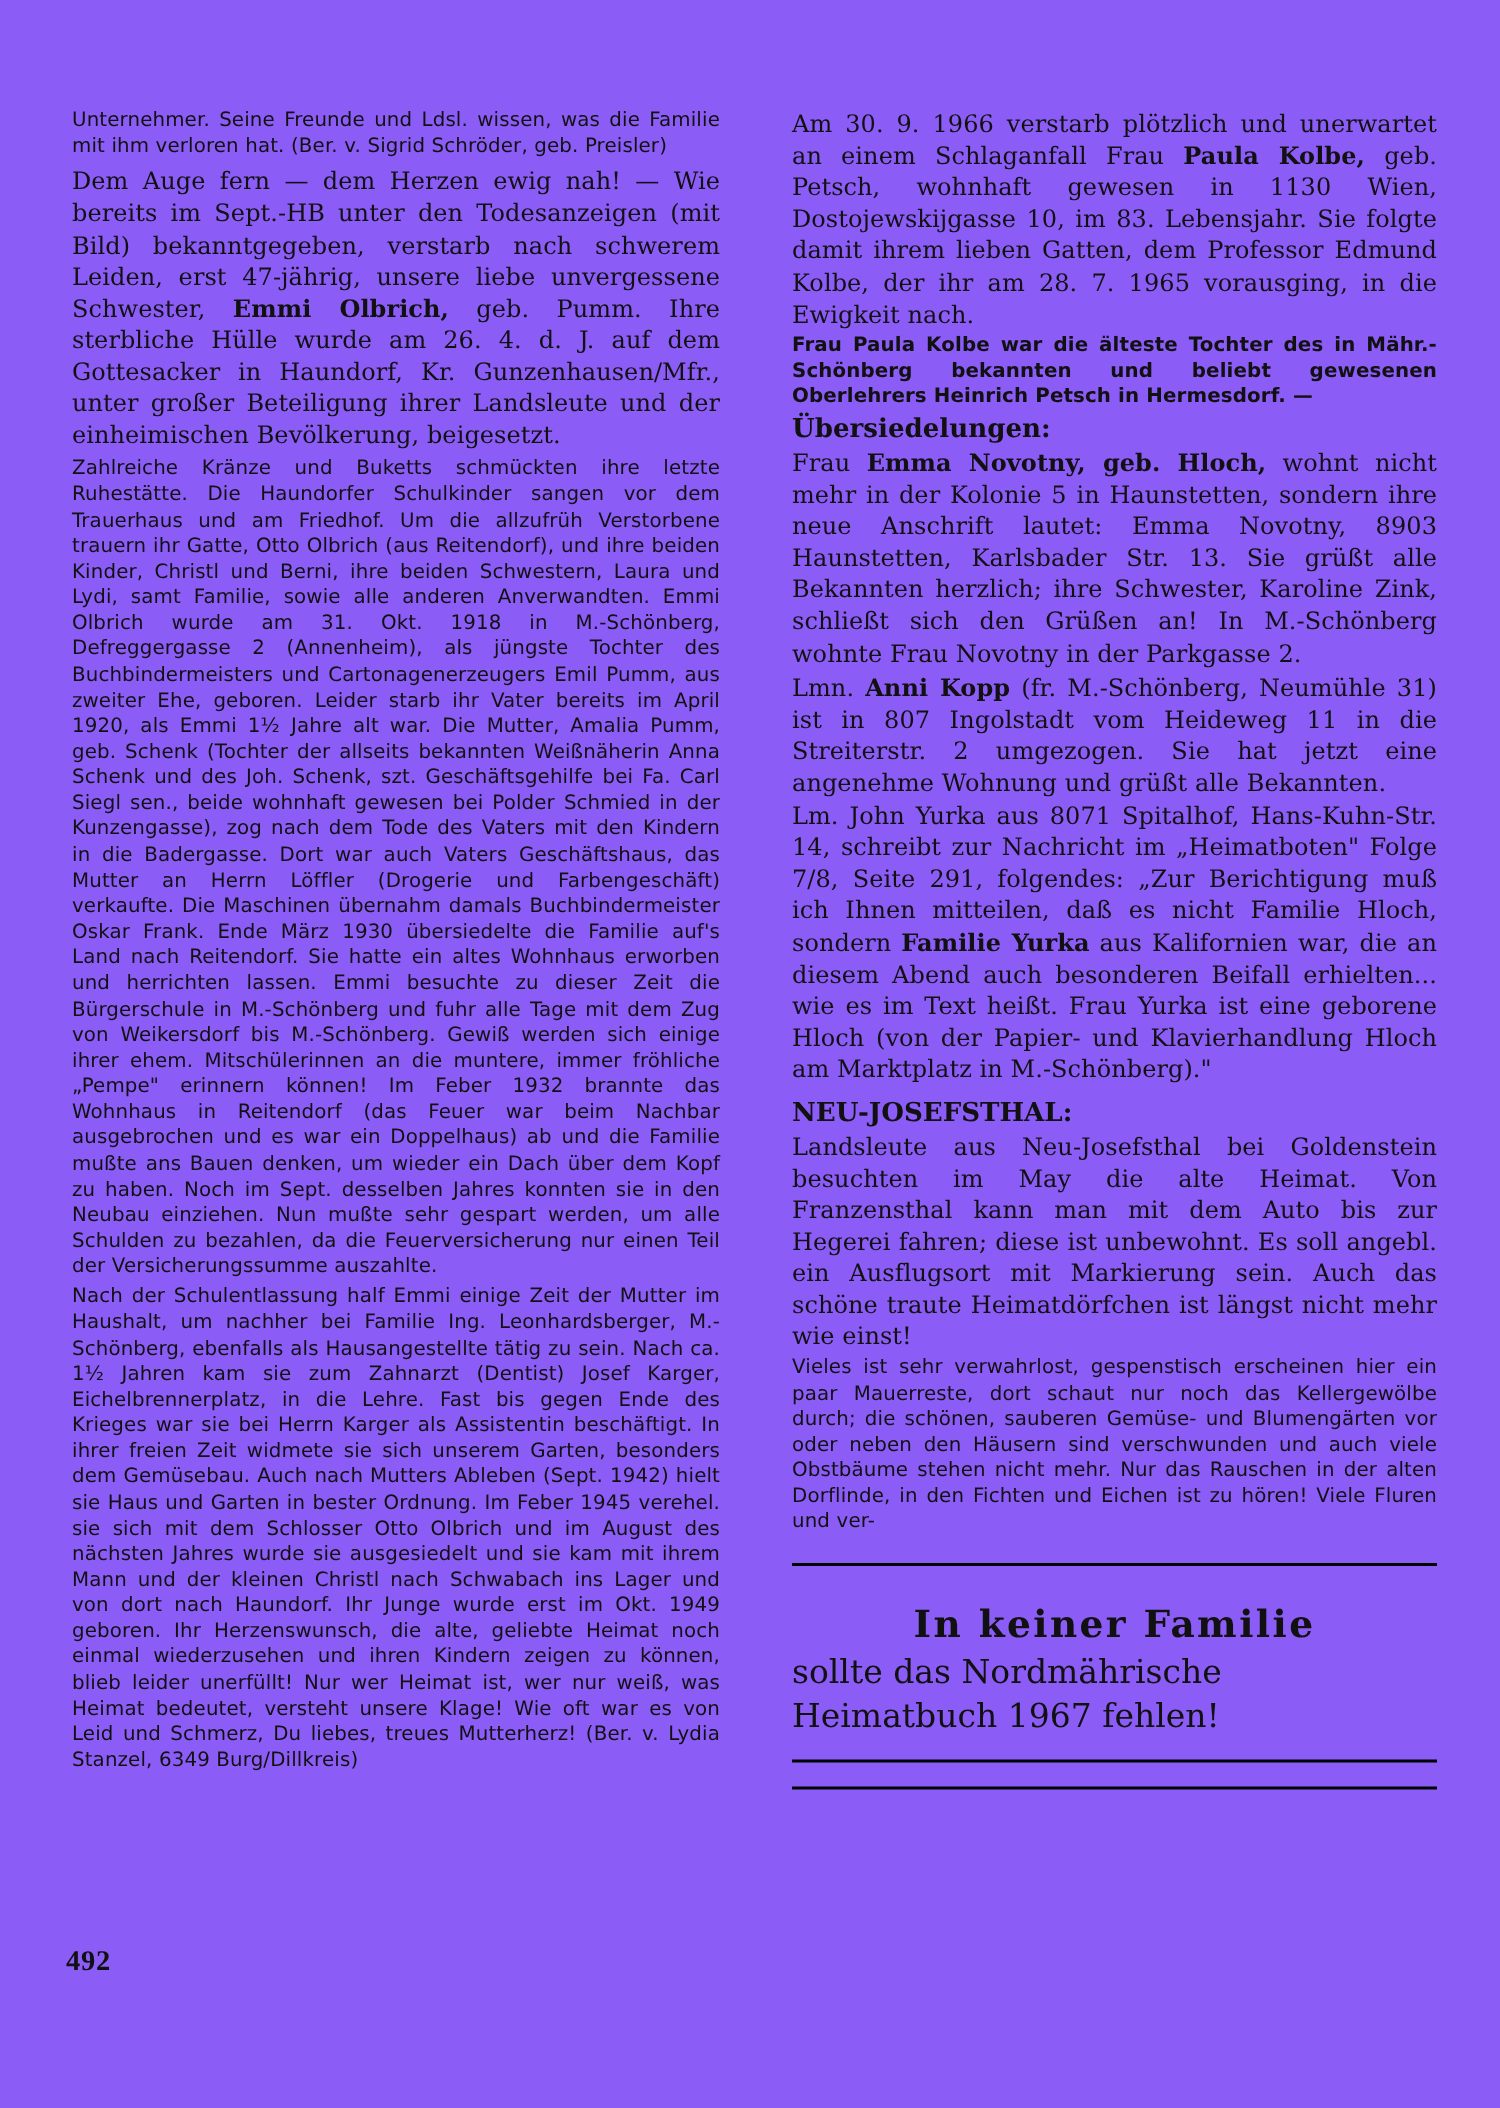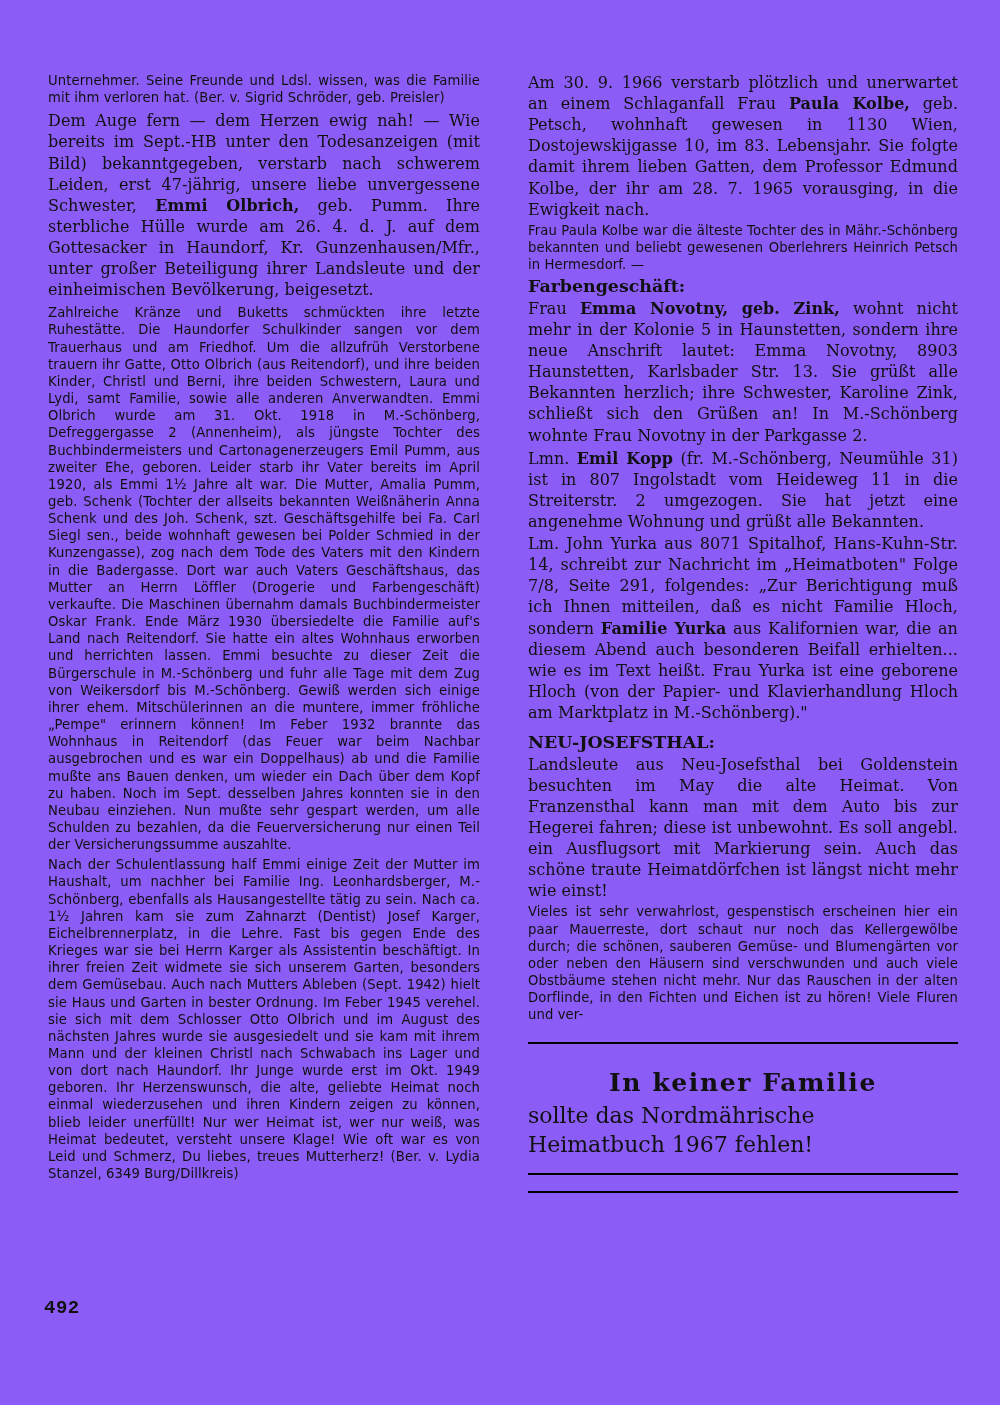--- a/index.html
+++ b/index.html
@@ -67,21 +67,21 @@
     line-height: 1.3;
     margin: 2px 0 0 0;
   }
 
   .page-number {
     position: absolute;
     left: 44px;
     bottom: 86px;
     font-size: 19px;
     font-weight: bold;
-    font-family: Liberation Mono, monospace;
+    font-family: Liberation Serif, serif;
     letter-spacing: 0.5px;
   }
 
   
   .advert {
     margin-top: 18px;
     border-top: 2.5px solid #000;
     border-bottom: 2.5px solid #000;
     padding: 24px 0 14px 0;
   }
@@ -120,27 +120,27 @@
       <p class="small blk" style="margin-top:4px;">Zahlreiche Kränze und Buketts schmückten ihre letzte Ruhestätte. Die Haundorfer Schulkinder sangen vor dem Trauerhaus und am Friedhof. Um die allzufrüh Verstorbene trauern ihr Gatte, Otto Olbrich (aus Reitendorf), und ihre beiden Kinder, Christl und Berni, ihre beiden Schwestern, Laura und Lydi, samt Familie, sowie alle anderen Anverwandten. Emmi Olbrich wurde am 31. Okt. 1918 in M.-Schönberg, Defreggergasse 2 (Annenheim), als jüngste Tochter des Buchbindermeisters und Cartonagenerzeugers Emil Pumm, aus zweiter Ehe, geboren. Leider starb ihr Vater bereits im April 1920, als Emmi 1½ Jahre alt war. Die Mutter, Amalia Pumm, geb. Schenk (Tochter der allseits bekannten Weißnäherin Anna Schenk und des Joh. Schenk, szt. Geschäftsgehilfe bei Fa. Carl Siegl sen., beide wohnhaft gewesen bei Polder Schmied in der Kunzengasse), zog nach dem Tode des Vaters mit den Kindern in die Badergasse. Dort war auch Vaters Geschäftshaus, das Mutter an Herrn Löffler (Drogerie und Farbengeschäft) verkaufte. Die Maschinen übernahm damals Buchbindermeister Oskar Frank. Ende März 1930 übersiedelte die Familie auf's Land nach Reitendorf. Sie hatte ein altes Wohnhaus erworben und herrichten lassen. Emmi besuchte zu dieser Zeit die Bürgerschule in M.-Schönberg und fuhr alle Tage mit dem Zug von Weikersdorf bis M.-Schönberg. Gewiß werden sich einige ihrer ehem. Mitschülerinnen an die muntere, immer fröhliche „Pempe" erinnern können! Im Feber 1932 brannte das Wohnhaus in Reitendorf (das Feuer war beim Nachbar ausgebrochen und es war ein Doppelhaus) ab und die Familie mußte ans Bauen denken, um wieder ein Dach über dem Kopf zu haben. Noch im Sept. desselben Jahres konnten sie in den Neubau einziehen. Nun mußte sehr gespart werden, um alle Schulden zu bezahlen, da die Feuerversicherung nur einen Teil der Versicherungssumme auszahlte.</p>
 
       <p class="small blk" style="margin-top:3px;">Nach der Schulentlassung half Emmi einige Zeit der Mutter im Haushalt, um nachher bei Familie Ing. Leonhardsberger, M.-Schönberg, ebenfalls als Hausangestellte tätig zu sein. Nach ca. 1½ Jahren kam sie zum Zahnarzt (Dentist) Josef Karger, Eichelbrennerplatz, in die Lehre. Fast bis gegen Ende des Krieges war sie bei Herrn Karger als Assistentin beschäftigt. In ihrer freien Zeit widmete sie sich unserem Garten, besonders dem Gemüsebau. Auch nach Mutters Ableben (Sept. 1942) hielt sie Haus und Garten in bester Ordnung. Im Feber 1945 verehel. sie sich mit dem Schlosser Otto Olbrich und im August des nächsten Jahres wurde sie ausgesiedelt und sie kam mit ihrem Mann und der kleinen Christl nach Schwabach ins Lager und von dort nach Haundorf. Ihr Junge wurde erst im Okt. 1949 geboren. Ihr Herzenswunsch, die alte, geliebte Heimat noch einmal wiederzusehen und ihren Kindern zeigen zu können, blieb leider unerfüllt! Nur wer Heimat ist, wer nur weiß, was Heimat bedeutet, versteht unsere Klage! Wie oft war es von Leid und Schmerz, Du liebes, treues Mutterherz! (Ber. v. Lydia Stanzel, 6349 Burg/Dillkreis)</p>
 
     </div>
 
     <div class="col col-right">
 
       <p class="large serifish blk">Am 30. 9. 1966 verstarb plötzlich und unerwartet an einem Schlaganfall Frau <b>Paula Kolbe,</b> geb. Petsch, wohnhaft gewesen in 1130 Wien, Dostojewskijgasse 10, im 83. Lebensjahr. Sie folgte damit ihrem lieben Gatten, dem Professor Edmund Kolbe, der ihr am 28. 7. 1965 vorausging, in die Ewigkeit nach.</p>
 
-      <p class="small blk" style="margin-top:2px;">Frau Paula Kolbe war die älteste Tochter des in Mähr.-Schönberg bekannten und beliebt gewesenen Oberlehrers Heinrich Petsch in Hermesdorf. —</p>
+      <p class="small blk" style="margin-top:2px;font-weight:bold;">Frau Paula Kolbe war die älteste Tochter des in Mähr.-Schönberg bekannten und beliebt gewesenen Oberlehrers Heinrich Petsch in Hermesdorf. —</p>
 
-      <h3 class="heading-bold">Farbengeschäft:</h3>
+      <h3 class="heading-bold">Übersiedelungen:</h3>
 
-      <p class="large serifish blk">Frau <b>Emma Novotny, geb. Zink,</b> wohnt nicht mehr in der Kolonie 5 in Haunstetten, sondern ihre neue Anschrift lautet: Emma Novotny, 8903 Haunstetten, Karlsbader Str. 13. Sie grüßt alle Bekannten herzlich; ihre Schwester, Karoline Zink, schließt sich den Grüßen an! In M.-Schönberg wohnte Frau Novotny in der Parkgasse 2.</p>
+      <p class="large serifish blk">Frau <b>Emma Novotny, geb. Hloch,</b> wohnt nicht mehr in der Kolonie 5 in Haunstetten, sondern ihre neue Anschrift lautet: Emma Novotny, 8903 Haunstetten, Karlsbader Str. 13. Sie grüßt alle Bekannten herzlich; ihre Schwester, Karoline Zink, schließt sich den Grüßen an! In M.-Schönberg wohnte Frau Novotny in der Parkgasse 2.</p>
 
-      <p class="large serifish blk" style="margin-top:2px;">Lmn. <b>Emil Kopp</b> (fr. M.-Schönberg, Neumühle 31) ist in 807 Ingolstadt vom Heideweg 11 in die Streiterstr. 2 umgezogen. Sie hat jetzt eine angenehme Wohnung und grüßt alle Bekannten.</p>
+      <p class="large serifish blk" style="margin-top:2px;">Lmn. <b>Anni Kopp</b> (fr. M.-Schönberg, Neumühle 31) ist in 807 Ingolstadt vom Heideweg 11 in die Streiterstr. 2 umgezogen. Sie hat jetzt eine angenehme Wohnung und grüßt alle Bekannten.</p>
 
 
       <p class="large serifish blk">Lm. John Yurka aus 8071 Spitalhof, Hans-Kuhn-Str. 14, schreibt zur Nachricht im „Heimatboten" Folge 7/8, Seite 291, folgendes: „Zur Berichtigung muß ich Ihnen mitteilen, daß es nicht Familie Hloch, sondern <b>Familie Yurka</b> aus Kalifornien war, die an diesem Abend auch besonderen Beifall erhielten... wie es im Text heißt. Frau Yurka ist eine geborene Hloch (von der Papier- und Klavierhandlung Hloch am Marktplatz in M.-Schönberg)."</p>
 
       <h3 class="heading-bold" style="margin-top:8px;">NEU-JOSEFSTHAL:</h3>
 
       <p class="large serifish blk">Landsleute aus Neu-Josefsthal bei Goldenstein besuchten im May die alte Heimat. Von Franzensthal kann man mit dem Auto bis zur Hegerei fahren; diese ist unbewohnt. Es soll angebl. ein Ausflugsort mit Markierung sein. Auch das schöne traute Heimatdörfchen ist längst nicht mehr wie einst!</p>
 
       <p class="small blk" style="margin-top:2px;">Vieles ist sehr verwahrlost, gespenstisch erscheinen hier ein paar Mauerreste, dort schaut nur noch das Kellergewölbe durch; die schönen, sauberen Gemüse- und Blumengärten vor oder neben den Häusern sind verschwunden und auch viele Obstbäume stehen nicht mehr. Nur das Rauschen in der alten Dorflinde, in den Fichten und Eichen ist zu hören! Viele Fluren und ver-</p>
 

